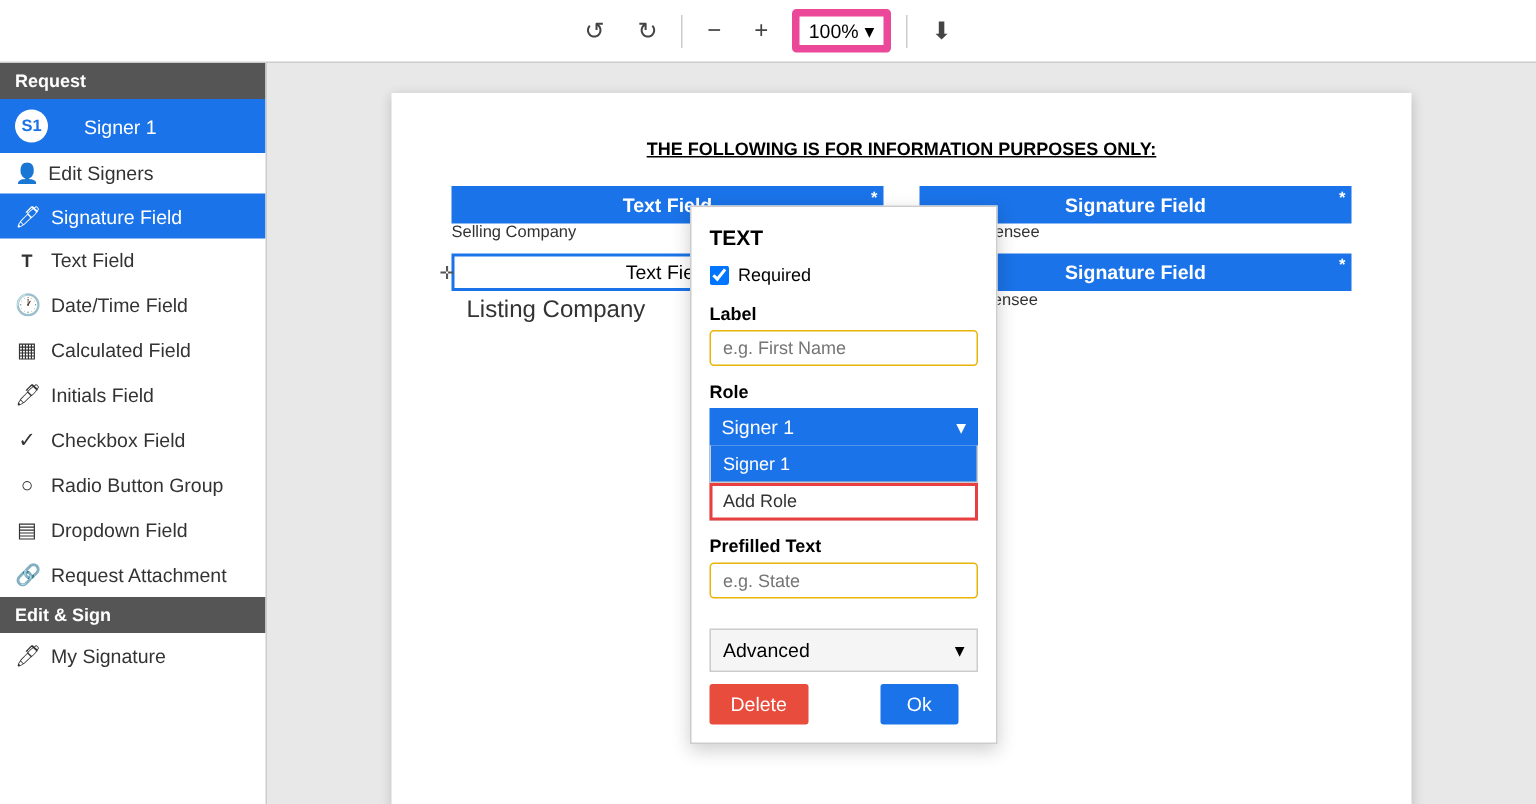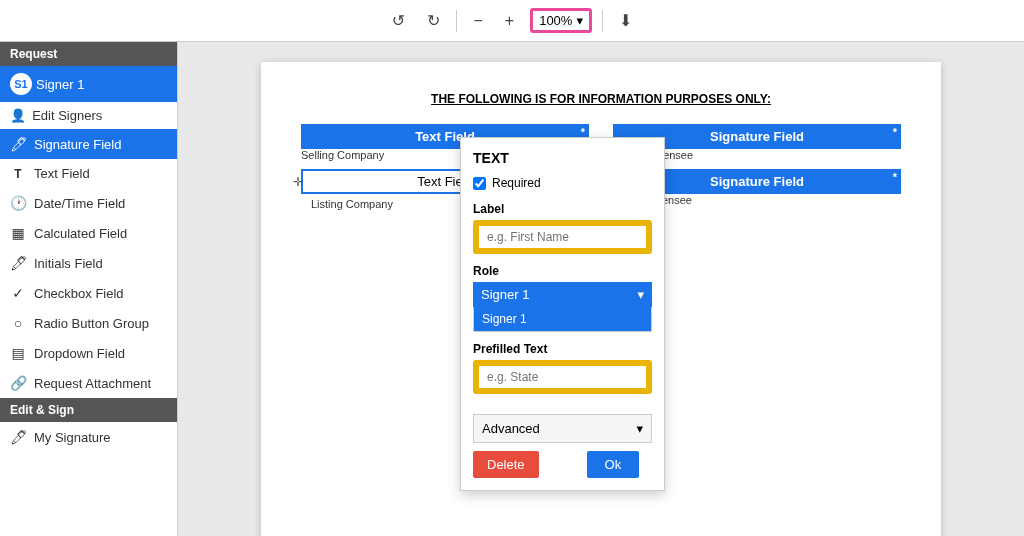--- a/index.html
+++ b/index.html
@@ -23,21 +23,21 @@
       font-size: 16px;
       color: #444;
       padding: 4px 6px;
     }
     .toolbar-sep {
       width: 1px;
       height: 22px;
       background: #ccc;
     }
     .zoom-display {
-      border: 3px solid #ec4899;
+      border: 5px solid #ec4899;
       border-radius: 3px;
       padding: 2px 6px;
       font-size: 12px;
       background: #fff;
       display: flex;
       align-items: center;
       gap: 4px;
     }
 
     
@@ -73,21 +73,21 @@
       color: #333;
     }
     .sidebar-item.active { background: #1a73e8; color: #fff; }
     .sidebar-item .icon { font-size: 14px; width: 16px; text-align: center; }
     .signer-item {
       display: flex;
       align-items: center;
       padding: 7px 10px;
       background: #1a73e8;
       color: #fff;
-      gap: 4px;
+      gap: 24px;
       cursor: pointer;
     }
     .signer-avatar {
       width: 22px; height: 22px;
       border-radius: 50%;
       background: #fff;
       color: #1a73e8;
       display: flex; align-items: center; justify-content: center;
       font-size: 11px; font-weight: bold;
     }
@@ -158,21 +158,21 @@
     .text-field-active {
       border: 2px solid #1a73e8;
       padding: 3px 6px;
       font-size: 12px;
       background: #fff;
       text-align: center;
       position: relative;
     }
 
     .listing-company-label {
-      font-size: 11px;
+      font-size: 16px;
       color: #333;
       margin-top: 4px;
       padding-left: 10px;
     }
     .page-num {
       text-align: center;
       font-size: 12px;
       margin-top: 20px;
       color: #333;
     }
@@ -201,21 +201,21 @@
       margin-bottom: 12px;
     }
     .popup-label {
       font-size: 12px;
       font-weight: bold;
       margin-bottom: 4px;
       display: block;
     }
     .popup-input {
       width: 100%;
-      border: 6px solid #eab308;
+      border: 1px solid #eab308;
       border-radius: 3px;
       padding: 4px 8px;
       font-size: 12px;
       margin-bottom: 10px;
       color: #aaa;
     }
     .role-dropdown {
       width: 100%;
       background: #1a73e8;
       color: #fff;
@@ -441,20 +441,21 @@
 
       <span class="popup-label">Label</span>
       <input class="popup-input" type="text" placeholder="e.g. First Name" style="">
 
       <span class="popup-label">Role</span>
       <div class="role-dropdown">
         <span>Signer 1</span>
         <span>▾</span>
       </div>
       <div class="role-option highlighted">Signer 1</div>
+      <div class="add-role-option">Add Role</div>
 
       <span class="popup-label" style="margin-top:10px;display:block;">Prefilled Text</span>
       <input class="popup-input" type="text" placeholder="e.g. State" style="">
 
       <div class="popup-advanced">
         <span>Advanced</span>
         <span>▾</span>
       </div>
 
       <div class="popup-footer">

